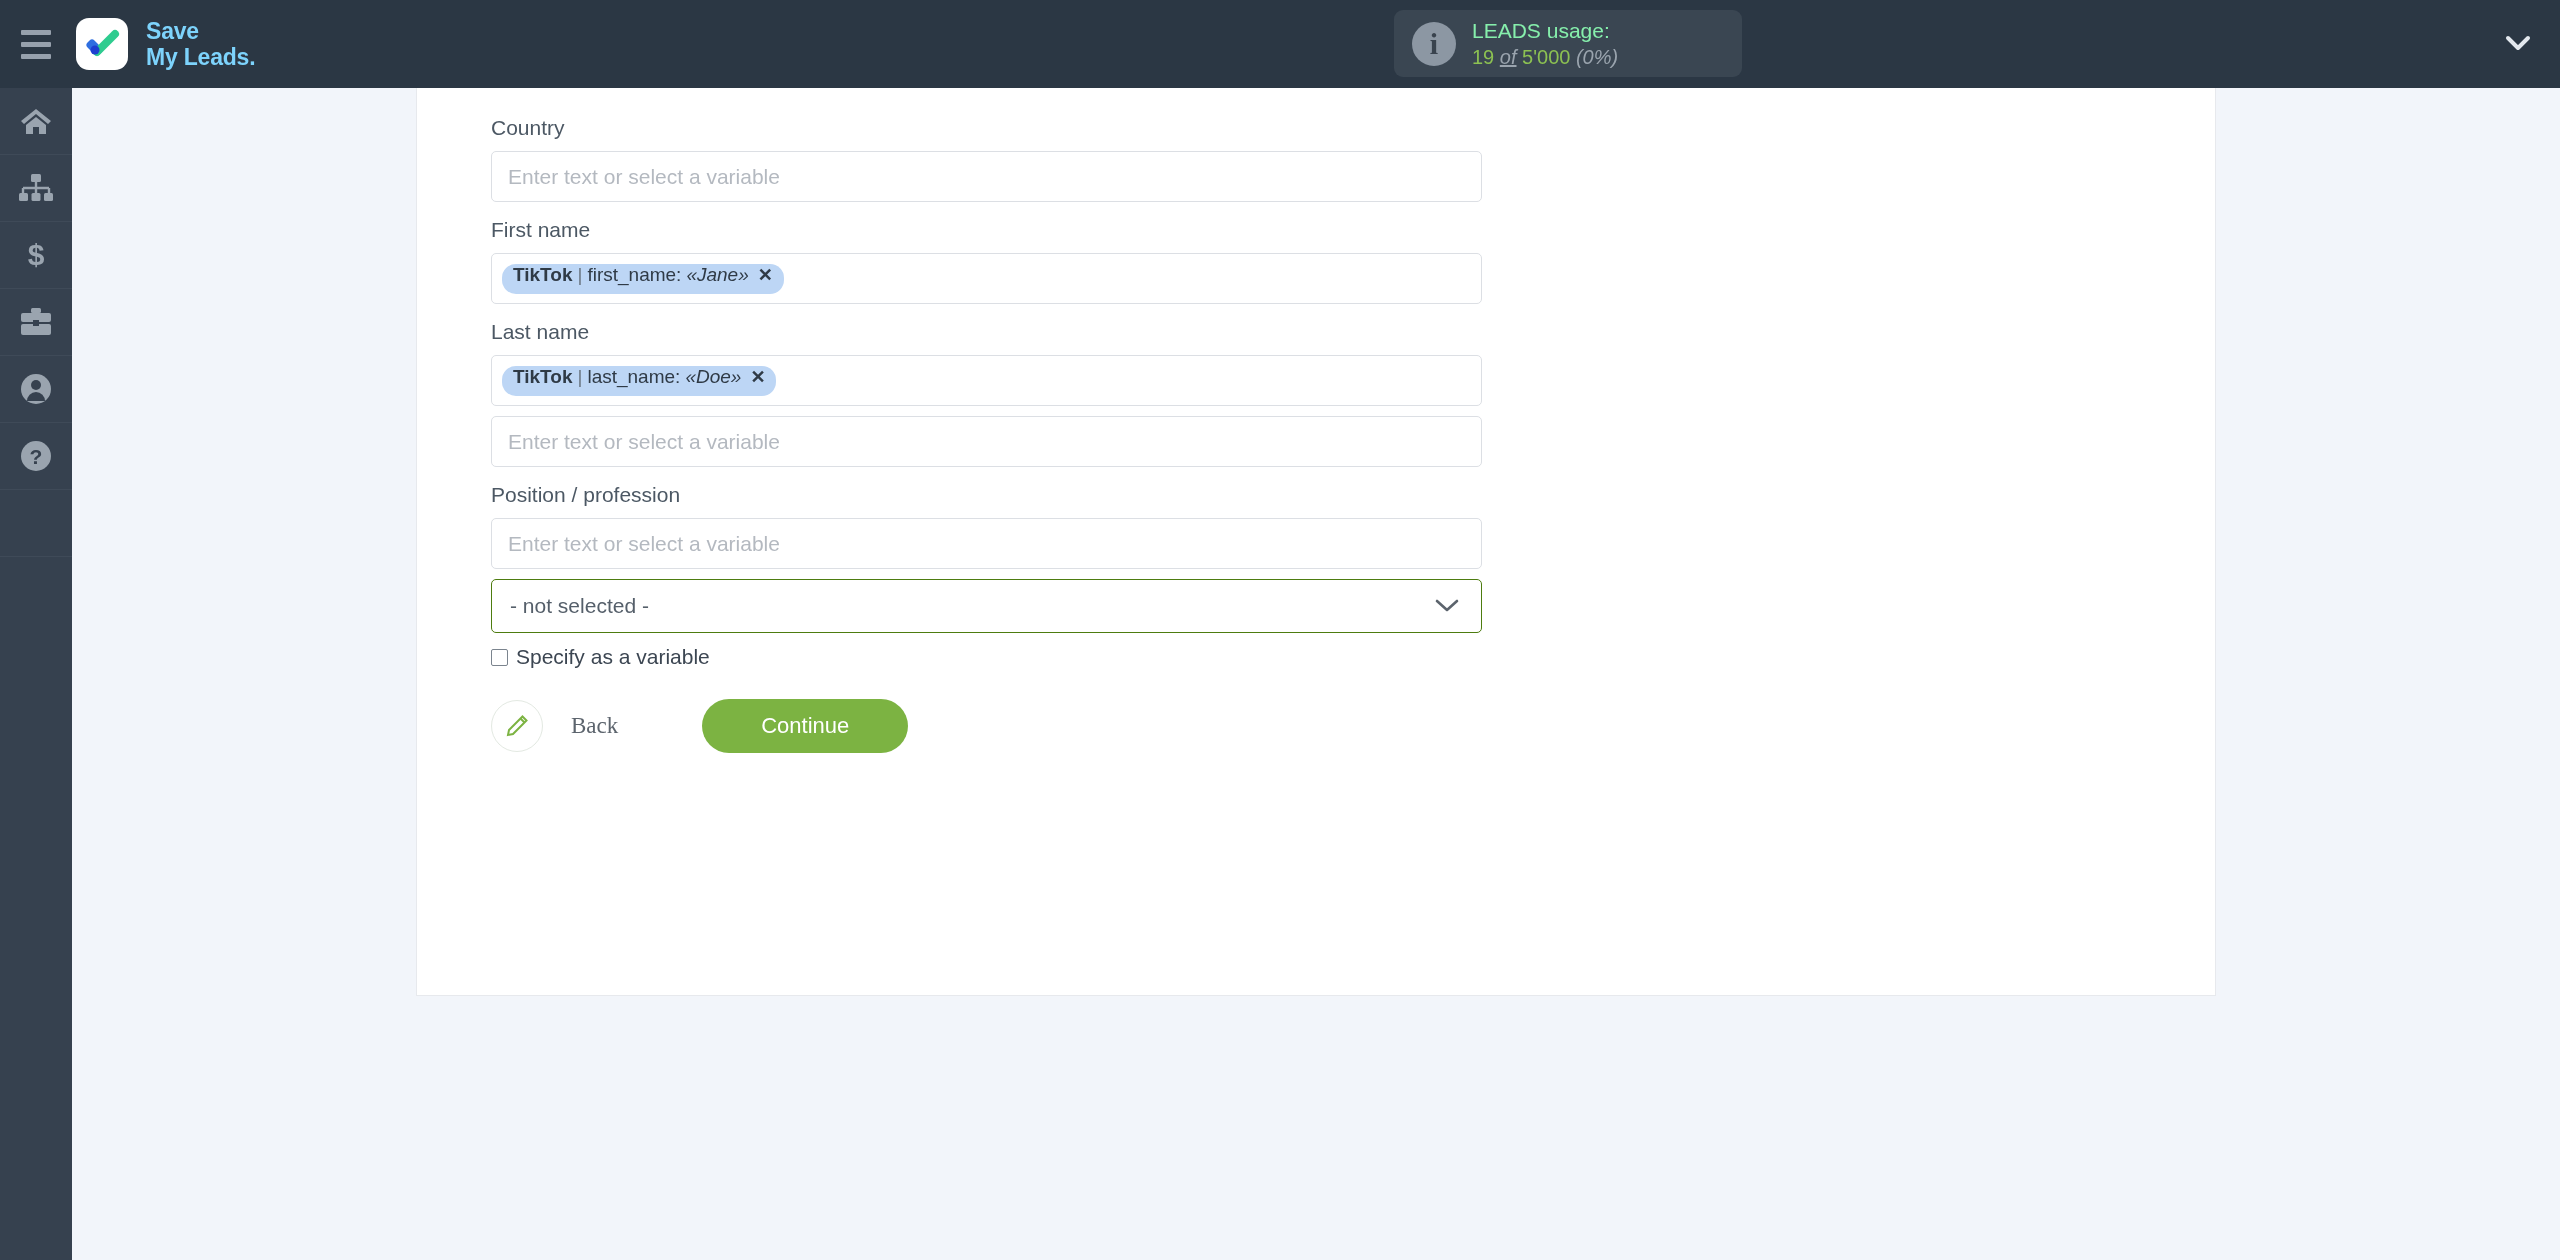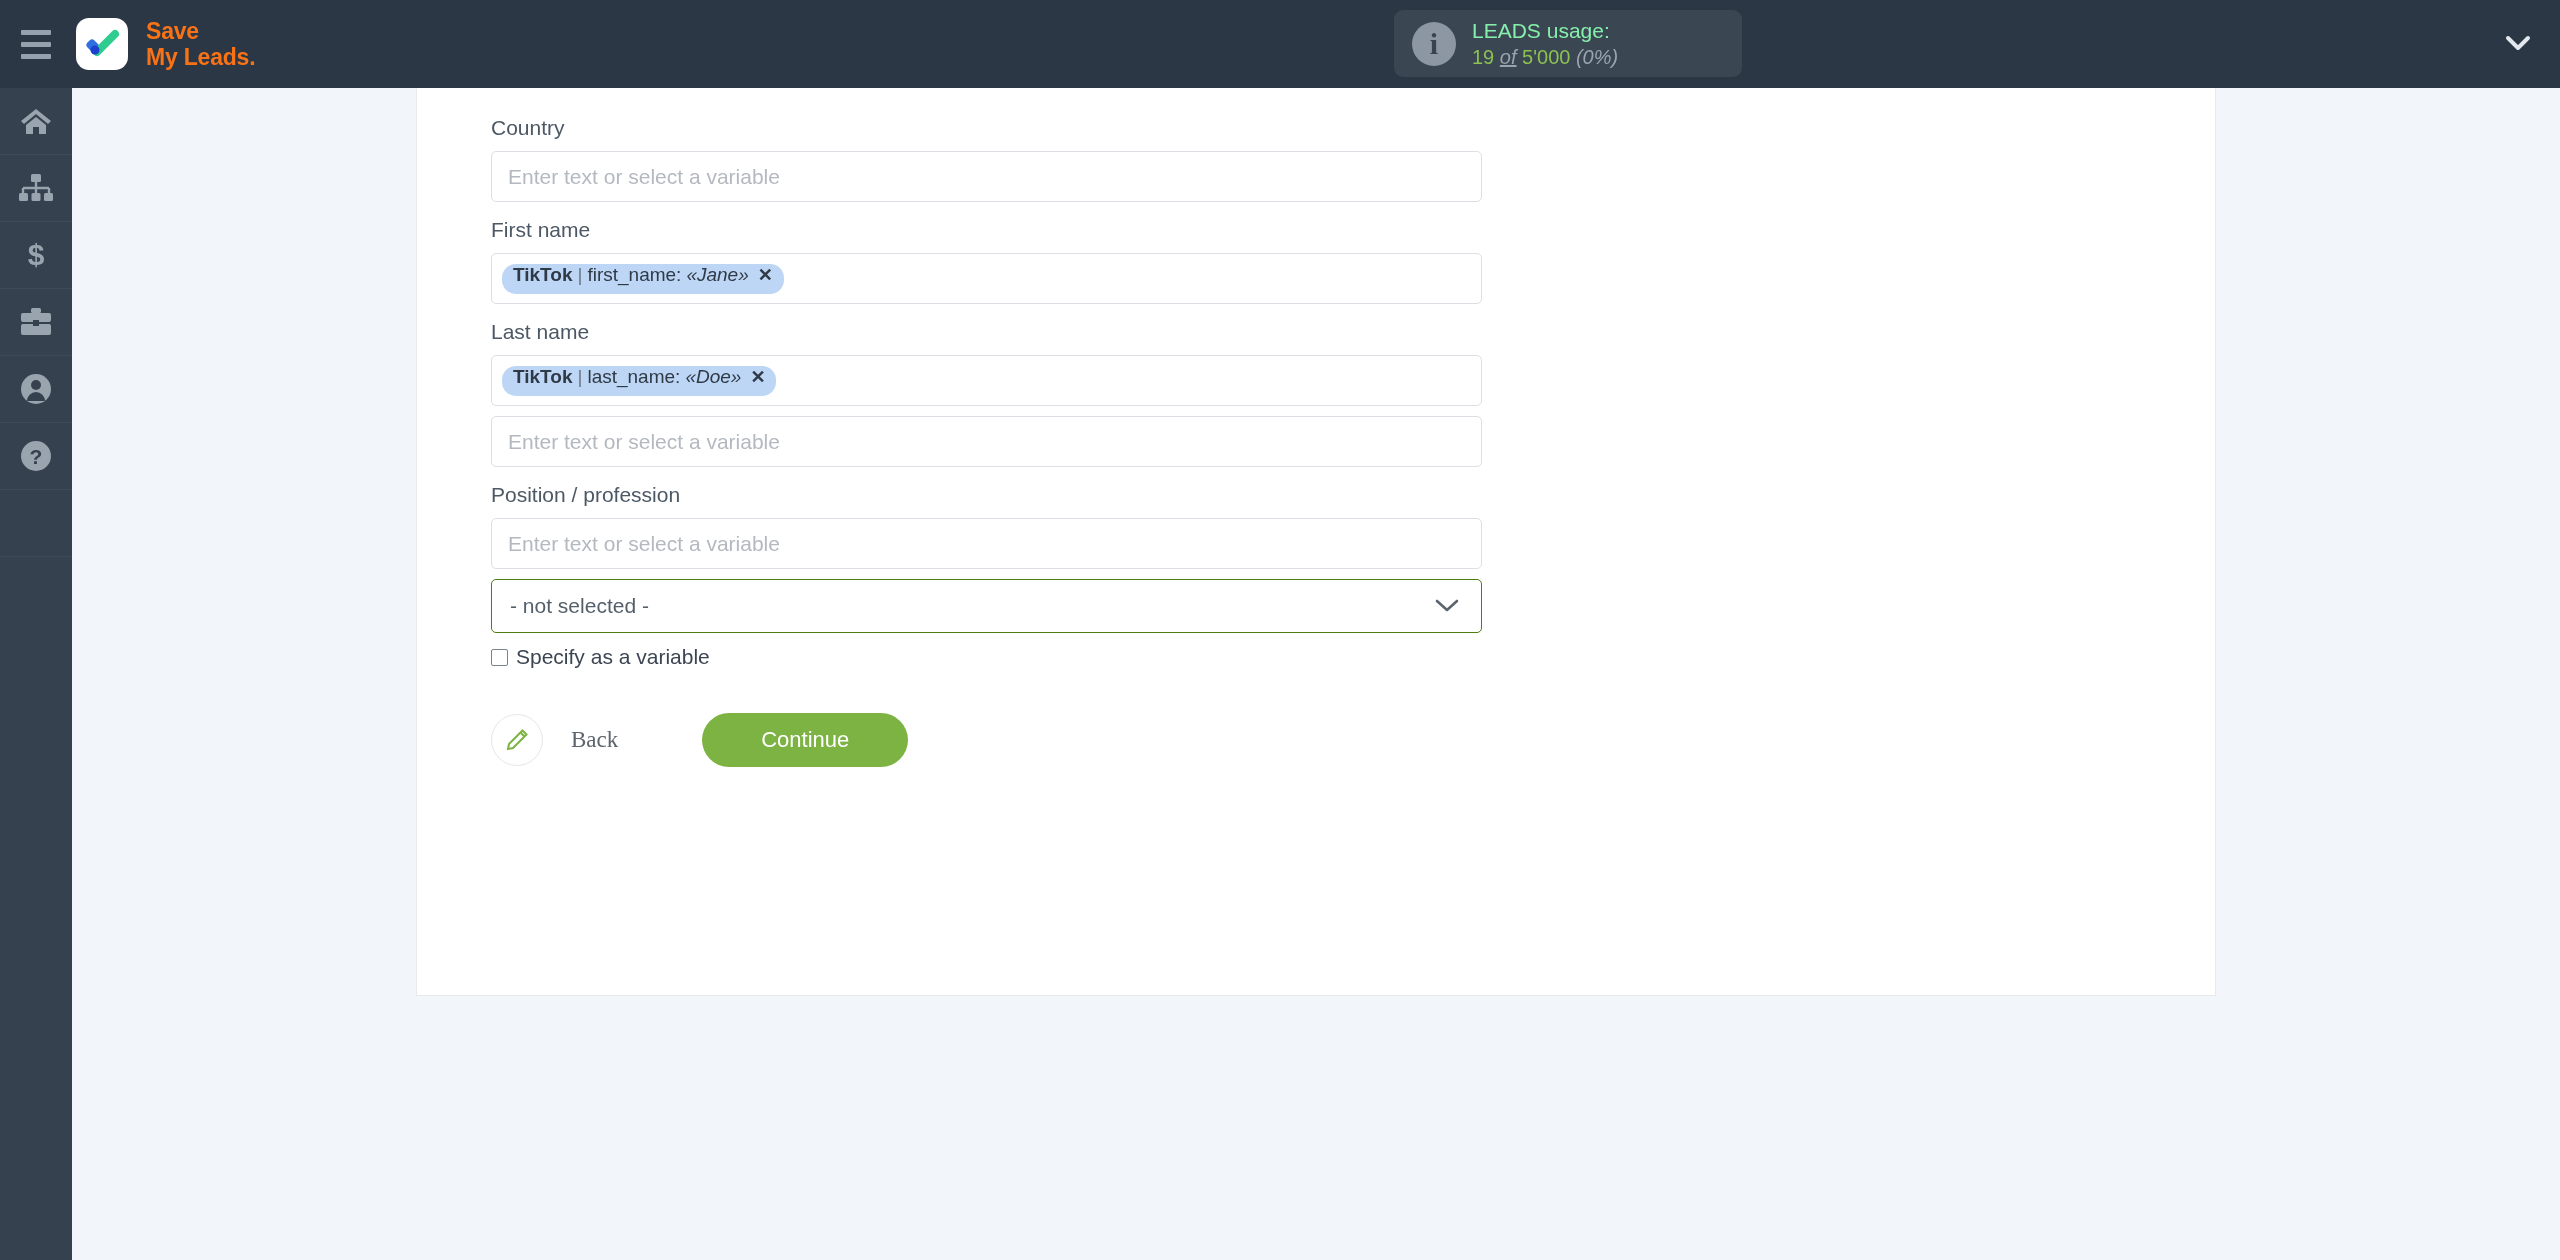--- a/index.html
+++ b/index.html
@@ -32,21 +32,21 @@
     display: flex; align-items: center; gap: 18px;
     margin-left: 4px;
   }
   .brand-logo {
     width: 52px; height: 52px; border-radius: 13px;
     background: #ffffff; position: relative;
     flex: none;
   }
   .brand-logo svg { position: absolute; left: 8px; top: 10px; }
   .brand-text {
-    color: #f97316; font-size: 23px; line-height: 26px;
+    color: #7dd3fc; font-size: 23px; line-height: 26px;
     font-weight: 700; letter-spacing: -.2px;
   }
 
   .usage-badge {
     position: absolute; left: 1394px; top: 10px;
     width: 348px; height: 67px;
     background: #3a4652; border-radius: 9px;
     display: flex; align-items: center; gap: 16px;
     padding-left: 18px;
   }
@@ -150,21 +150,21 @@
     border: 1px solid #4d7c0f; border-radius: 5px;
     background: #fff;
     display: flex; align-items: center; justify-content: space-between;
     padding: 0 22px 0 18px;
     color: #555f6a; font-size: 21px;
     cursor: pointer;
   }
 
   .checkrow {
     display: flex; align-items: center; gap: 8px;
-    margin-top: 12px; margin-bottom: 44px;
+    margin-top: 12px; margin-bottom: 30px;
   }
   .cbox {
     width: 17px; height: 17px;
     border: 1.5px solid #7b848e; border-radius: 2px;
     background: #fff; cursor: pointer; flex: none;
   }
   .checklabel { color: #3c4652; font-size: 21px; }
 
   .actions { display: flex; align-items: center; }
   .back-btn {

